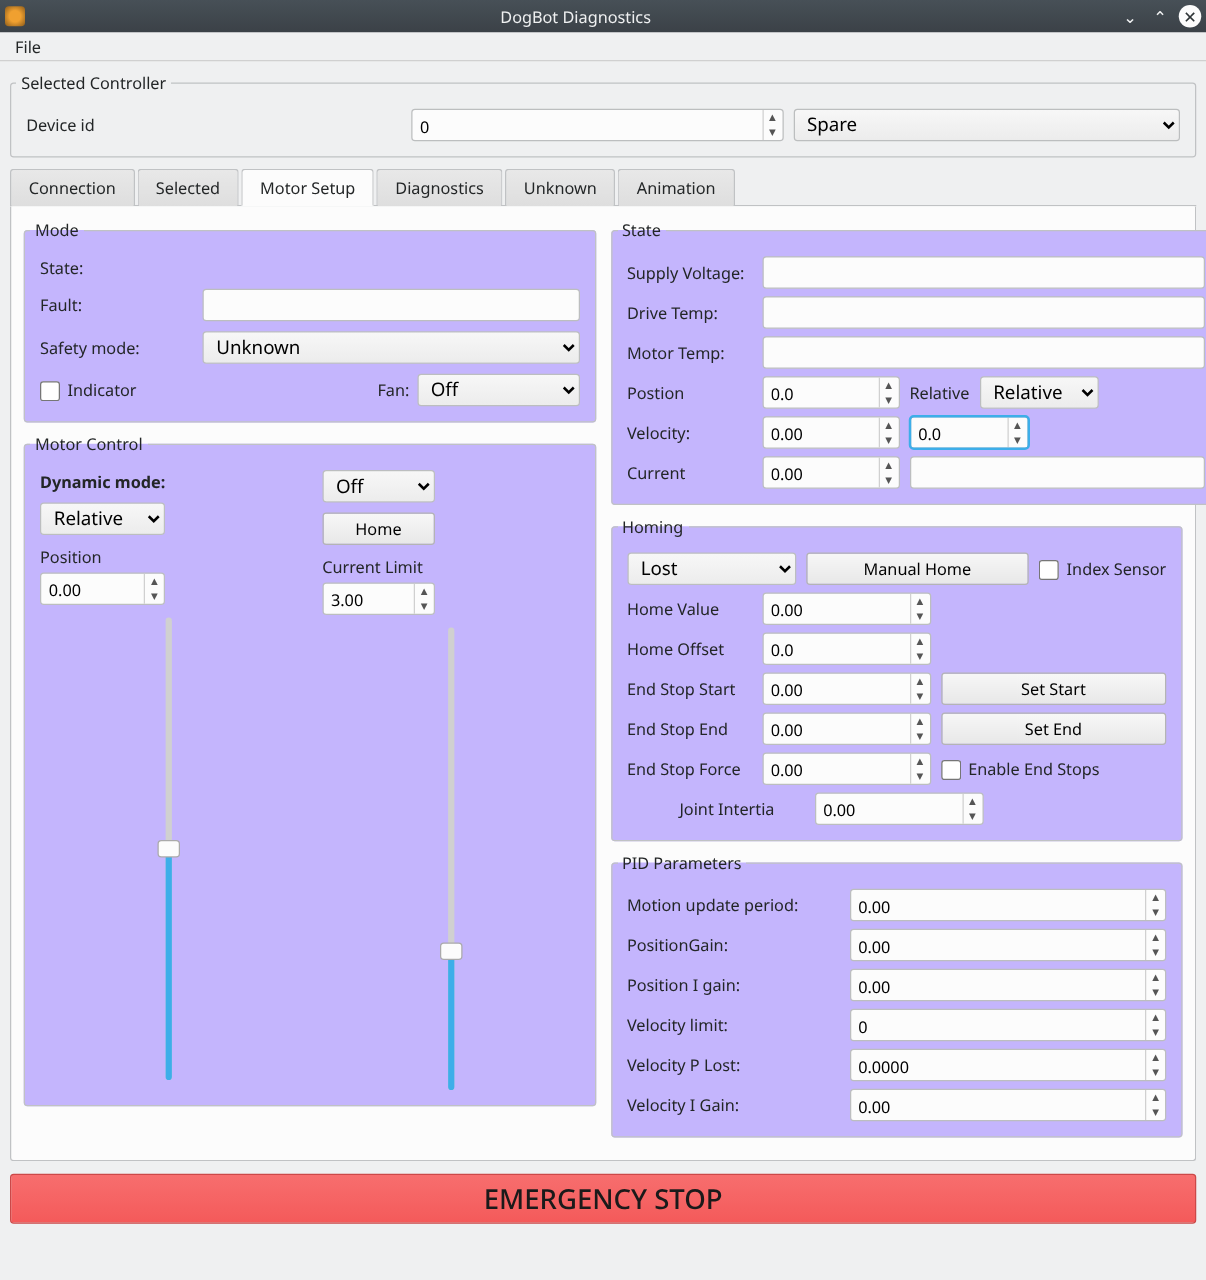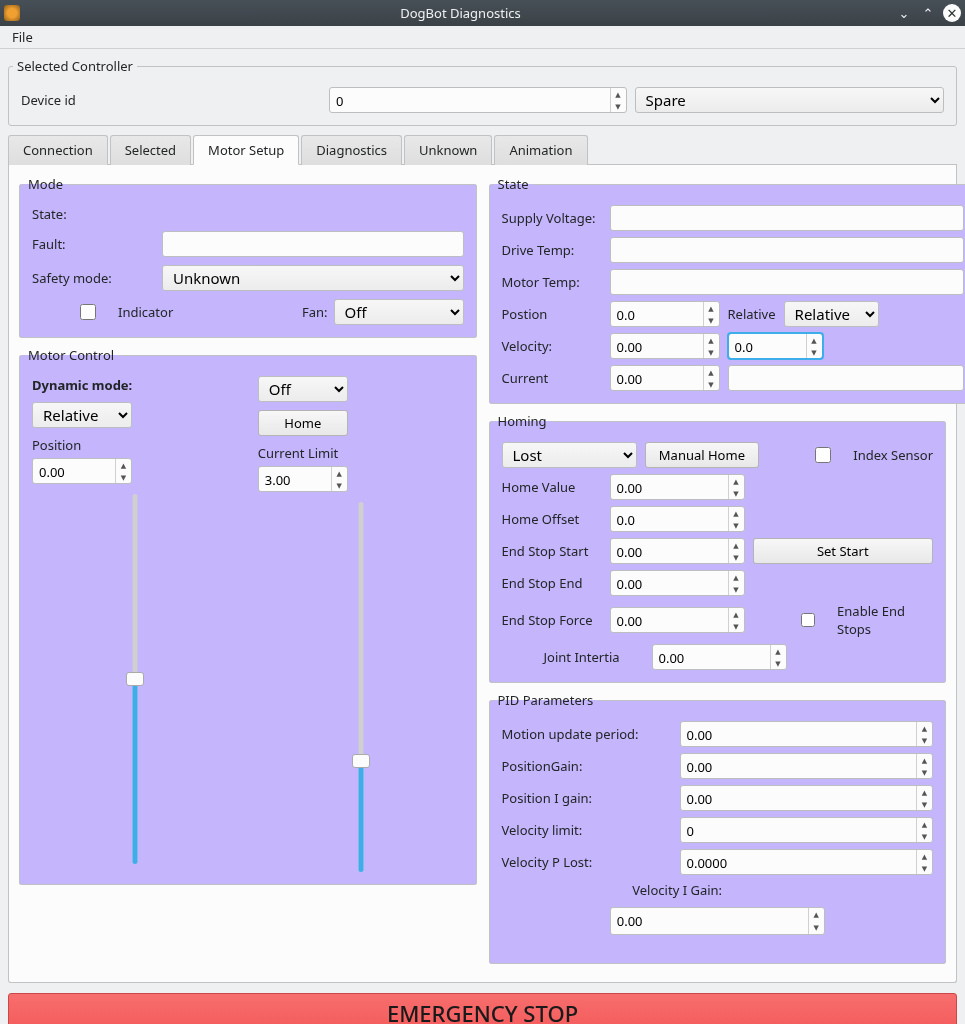--- a/index.html
+++ b/index.html
@@ -26,21 +26,21 @@
 .spin .arrows { display: flex; flex-direction: column; width: 16px; border-left: 1px solid #d0d0d0; }
 .spin .arrows div { flex: 1; display: flex; align-items: center; justify-content: center; font-size: 7px; color: #555; cursor: pointer; }
 button, .btn { background: linear-gradient(to bottom, #f7f7f7, #e8e8e8); border: 1px solid #b4b4b4; border-radius: 3px; height: 26px; padding: 0 12px; font-size: 13px; font-family: inherit; cursor: pointer; white-space: nowrap; }
 .tabs { display: flex; gap: 2px; border-bottom: 1px solid #c0c2c4; }
 .tab { background: linear-gradient(to bottom, #e8e8e8, #dedede); border: 1px solid #c0c2c4; border-bottom: none; border-radius: 3px 3px 0 0; padding: 5px 14px; cursor: pointer; position: relative; top: 1px; font-size: 13px; }
 .tab.active { background: #fcfcfc; border-bottom: 1px solid #fcfcfc; }
 .tabpanel { background: #fcfcfc; border: 1px solid #c0c2c4; border-top: none; border-radius: 0 0 3px 3px; padding: 10px; }
 .two-col { display: flex; gap: 12px; }
 .two-col > div { flex: 1; min-width: 0; }
 .tabpanel fieldset { background: #c4b5fd; }
-.cb { display: flex; align-items: center; gap: 22px; margin-left: 48px; }
+.cb { display: flex; align-items: flex-end; gap: 6px; }
 .cb input[type=checkbox] { width: 16px; height: 16px; }
 .state-row { display: flex; align-items: center; gap: 8px; margin-bottom: 6px; }
 .state-row .slbl { width: 100px; }
 .slider-track { position: relative; width: 12px; height: 370px; margin: 0 auto; }
 .slider-track .rail { position: absolute; left: 50%; transform: translateX(-50%); width: 5px; height: 100%; background: #d0d0d0; border-radius: 3px; }
 .slider-track .fill { position: absolute; left: 50%; transform: translateX(-50%); width: 5px; background: #3daee9; border-radius: 3px; bottom: 0; }
 .slider-track .thumb { position: absolute; left: 50%; transform: translate(-50%, -50%); width: 18px; height: 14px; background: #fcfcfc; border: 1px solid #aaa; border-radius: 3px; }
 .emergency { width: 100%; background: linear-gradient(to bottom, #f76e6e, #f45a5a); border: 1px solid #cc4848; border-radius: 3px; height: 40px; font-size: 22px; font-weight: 500; cursor: pointer; color: #1a1a1a; }
 .home-row { display: flex; align-items: center; gap: 8px; margin-bottom: 6px; }
 .home-row .hlbl { width: 100px; }
@@ -279,20 +279,21 @@
           </div>
           <div class="home-row">
             <div class="hlbl">End Stop End</div>
             <div class="spin" style="width:135px;">
               <input type="text" value="0.00" style="">
               <div class="arrows">
                     <div>▲</div>
                     <div>▼</div>
                   </div>
             </div>
+            <button style="flex:1;">Set End</button>
           </div>
           <div class="home-row">
             <div class="hlbl">End Stop Force</div>
             <div class="spin" style="width:135px;">
               <input type="text" value="0.00" style="">
               <div class="arrows">
                     <div>▲</div>
                     <div>▼</div>
                   </div>
             </div>
@@ -361,21 +362,21 @@
           <div class="pid-row">
             <div class="plbl">Velocity P Lost:</div>
             <div class="spin" style="flex:1;">
               <input type="text" value="0.0000" style="">
               <div class="arrows">
                     <div>▲</div>
                     <div>▼</div>
                   </div>
             </div>
           </div>
-          <div class="pid-row" style="margin-bottom:16px;flex-direction:column;">
+          <div class="pid-row" style="margin-bottom:0;">
             <div class="plbl">Velocity I Gain:</div>
             <div class="spin" style="flex:1;">
               <input type="text" value="0.00" style="">
               <div class="arrows">
                     <div>▲</div>
                     <div>▼</div>
                   </div>
             </div>
           </div>
         </div>

